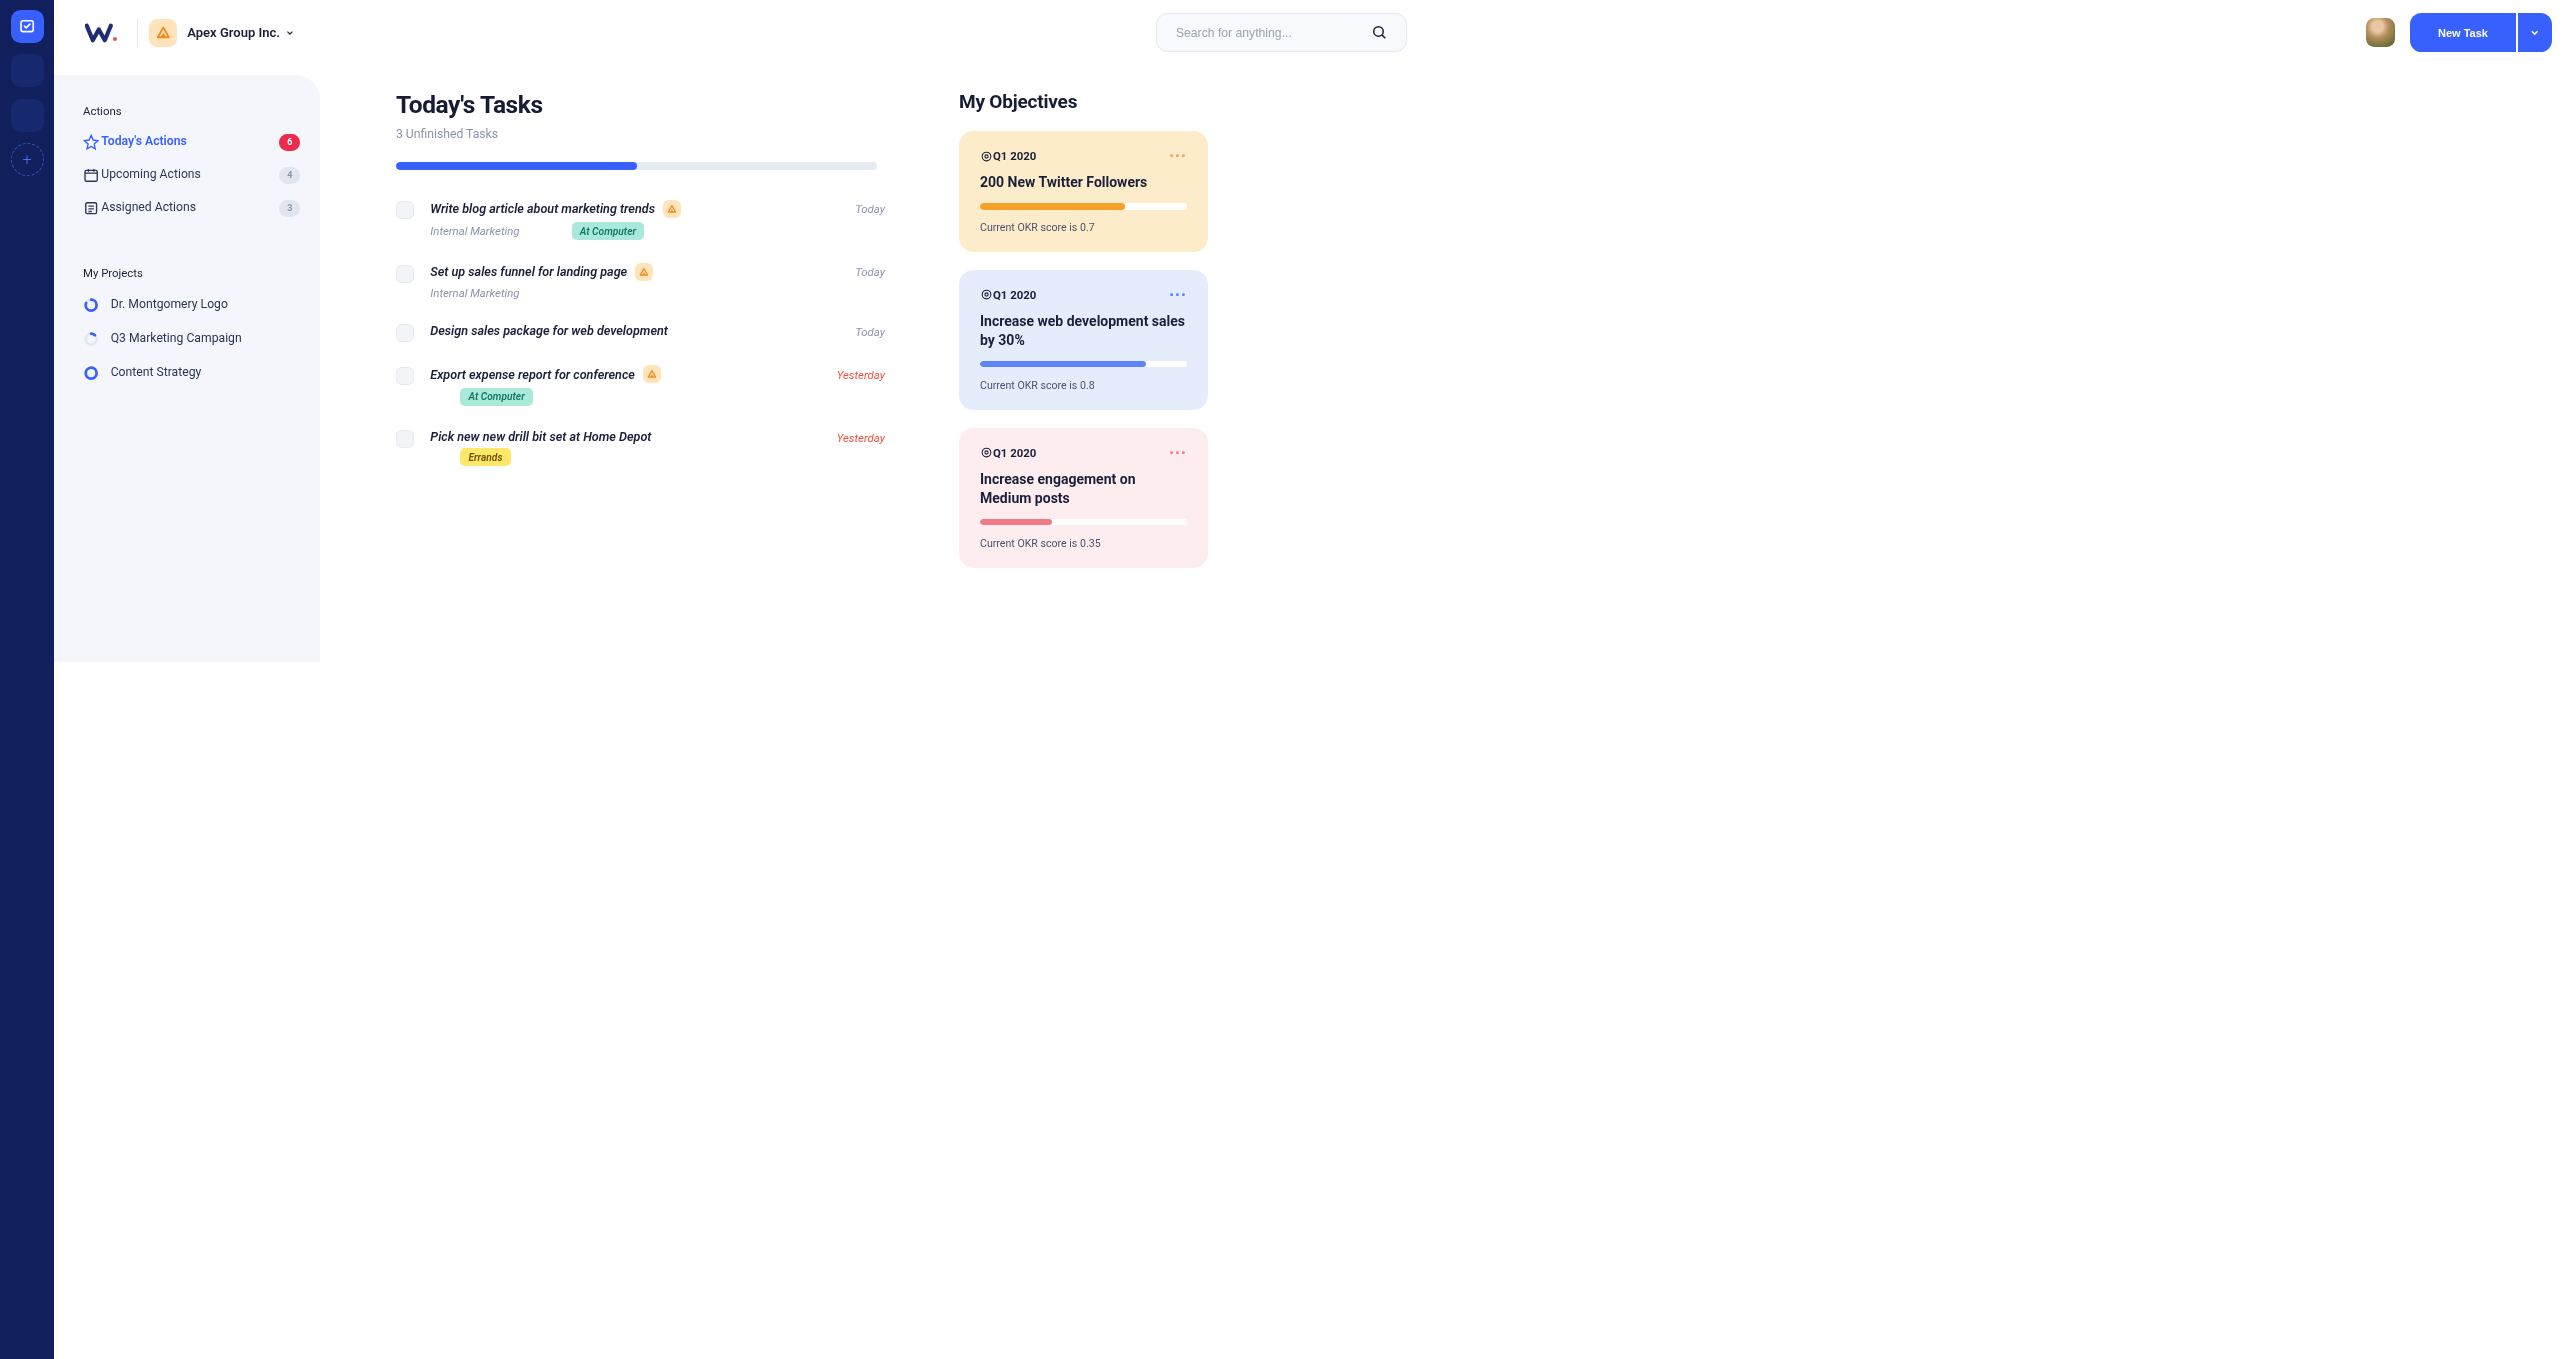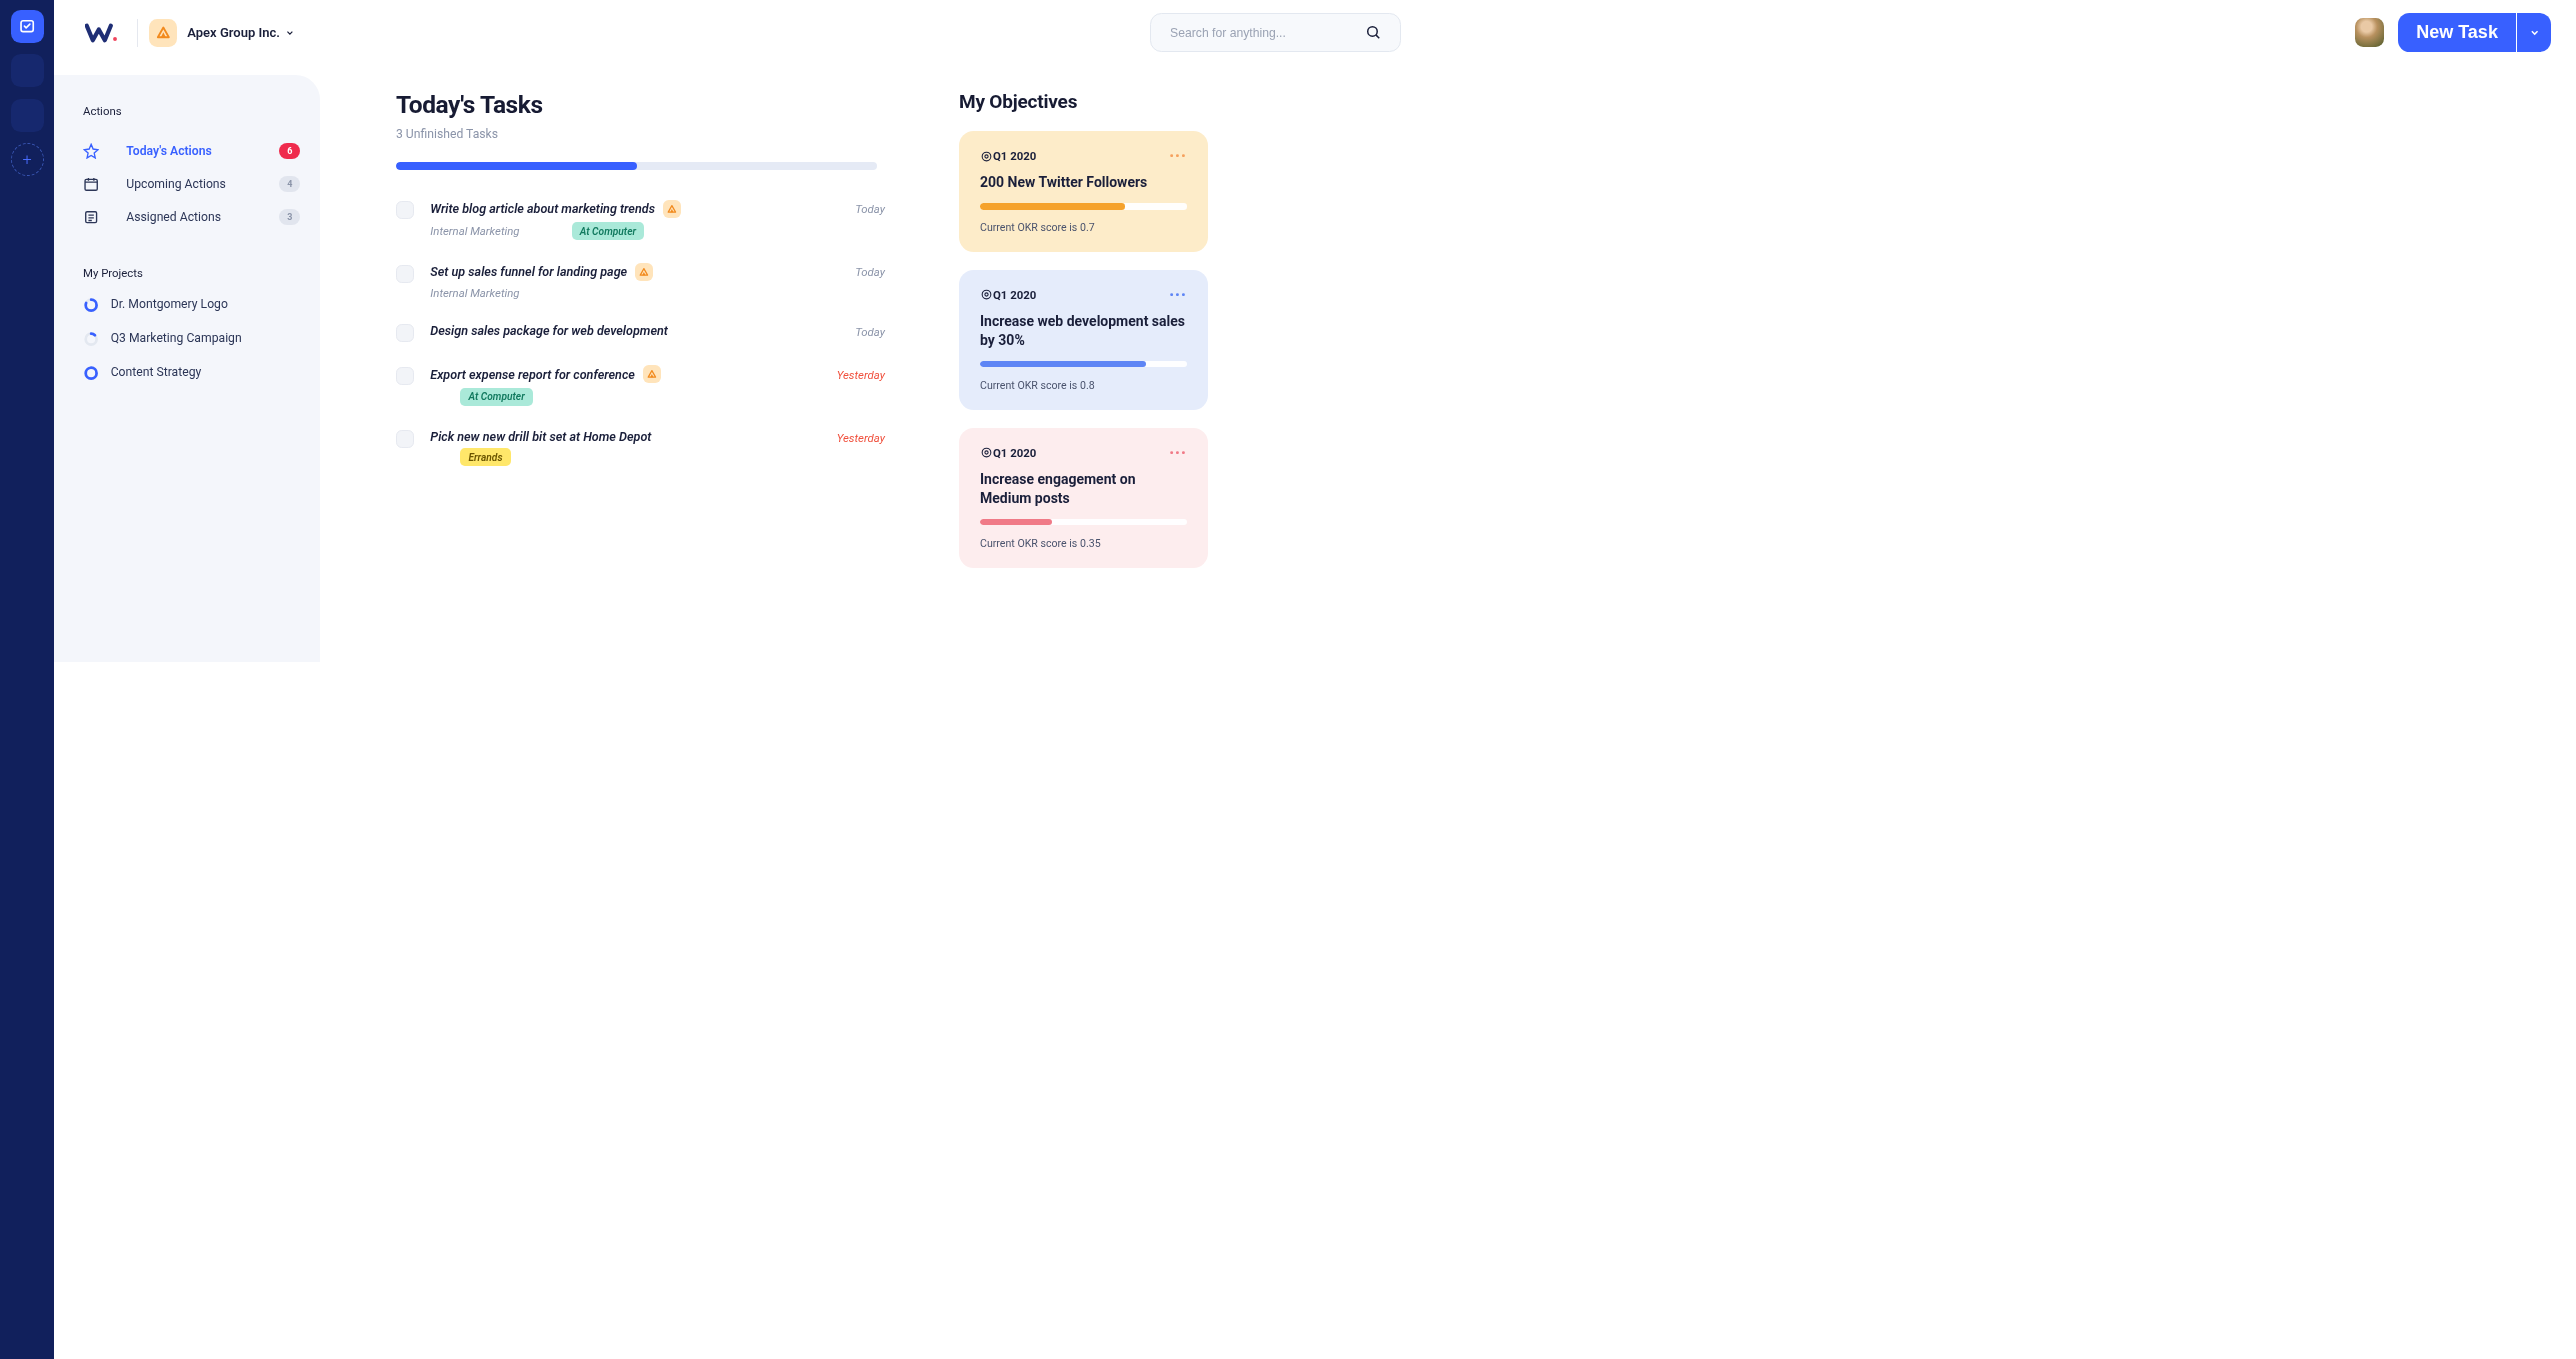--- a/index.html
+++ b/index.html
@@ -77,23 +77,23 @@
 
   .avatar {
     margin-left:auto;
     width:29px;height:29px;border-radius:8.2px;
     background: linear-gradient(135deg,#d7b58d,#6a7a3d);
     background-size:cover;
   }
   .new-task-group { display:flex; margin-left:14.7px;}
   .new-task-btn {
     background:#3860ff; color:#fff; font-weight:600;
-    height:39px; padding:0 18px; border:none;
+    height:39px; padding:0 28px; border:none;
     border-top-left-radius:11.4px;border-bottom-left-radius:11.4px;
-    font-size:18px; cursor:pointer;
+    font-size:11px; cursor:pointer;
     display:flex;align-items:center;
   }
   .new-task-drop {
     background:#3860ff; color:#fff;
     height:39px; width:34px; border:none;
     border-top-right-radius:11.4px;border-bottom-right-radius:11.4px;
     margin-left:1.6px; cursor:pointer;
     display:flex;align-items:center;justify-content:center;
   }
 
@@ -101,21 +101,21 @@
   .side {
     position:absolute;
     left: 54px; top: 75px;
     width: 266px; height: 587px;
     background: #f4f6fb;
     border-top-right-radius: 24.5px;
     padding: 29px 19.6px 19.6px 29px;
   }
   .side-h { font-size:11.4px; font-weight:400; color:#1a1f3a; margin-bottom:16.3px;}
   .side-item {
-    display:flex; align-items:center; gap:27px;
+    display:flex; gap:2px;
     height:33px; font-size:12.2px; cursor:pointer;
     color:#2c3657;
   }
   .side-item.active { color:#3860ff; font-weight:600;}
   .badge {
     margin-left:auto; min-width:21px; height:16.3px;
     border-radius:8.2px; display:flex;align-items:center;justify-content:center;
     font-size:9px; font-weight:700; padding:0 6.5px;
   }
   .badge.red { background:#ef2b4d; color:#fff;}

